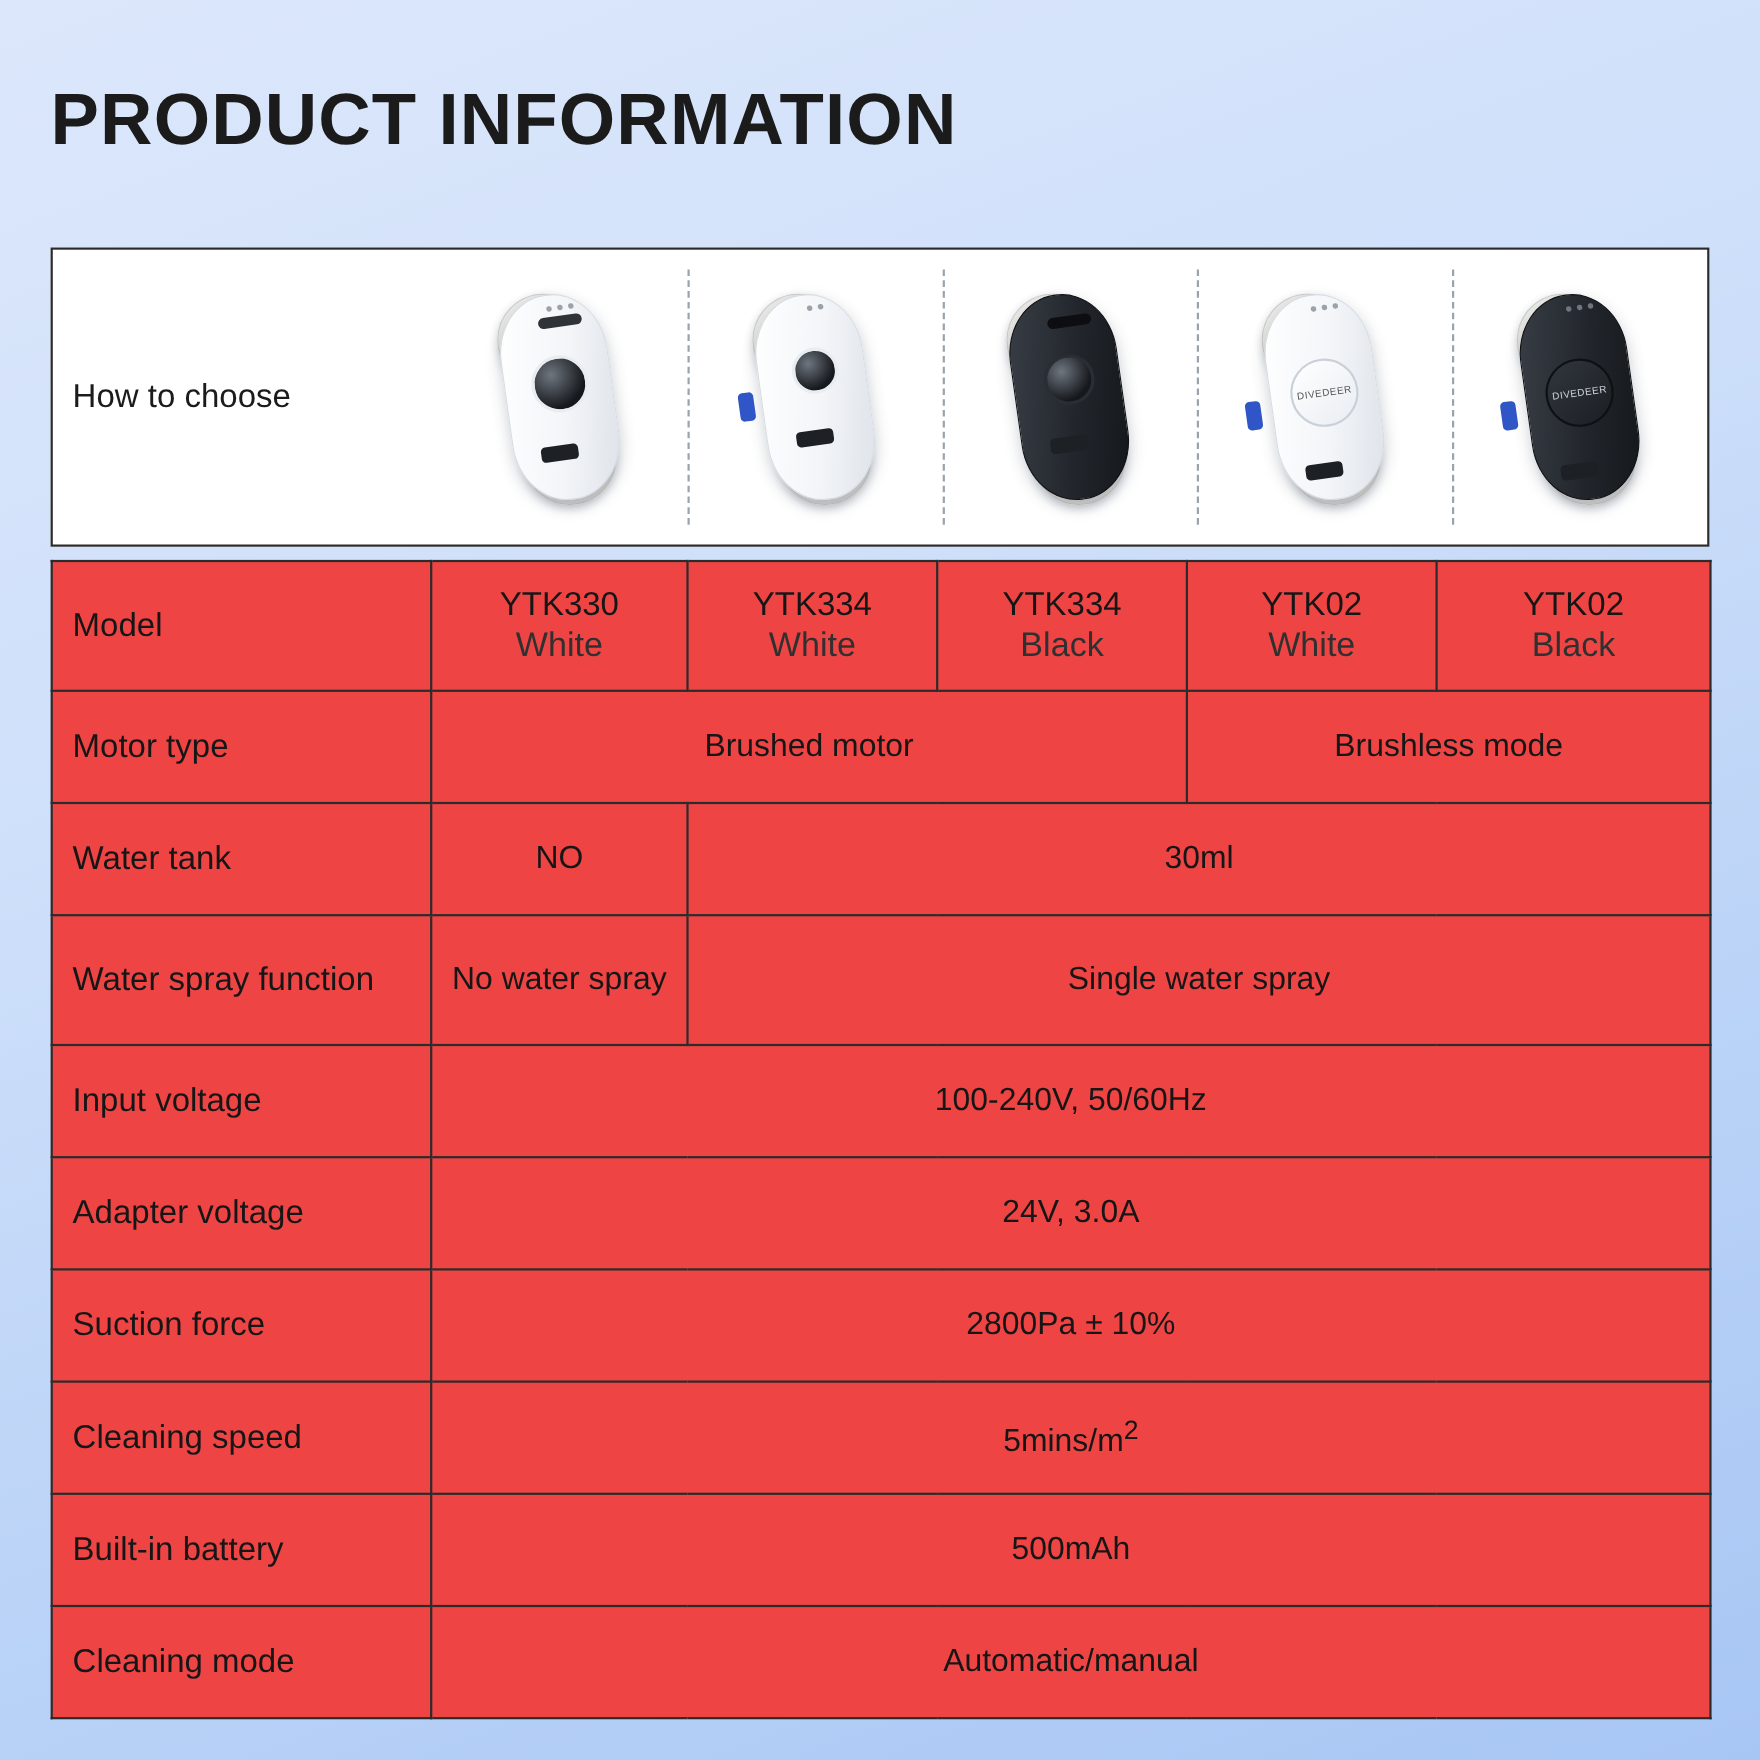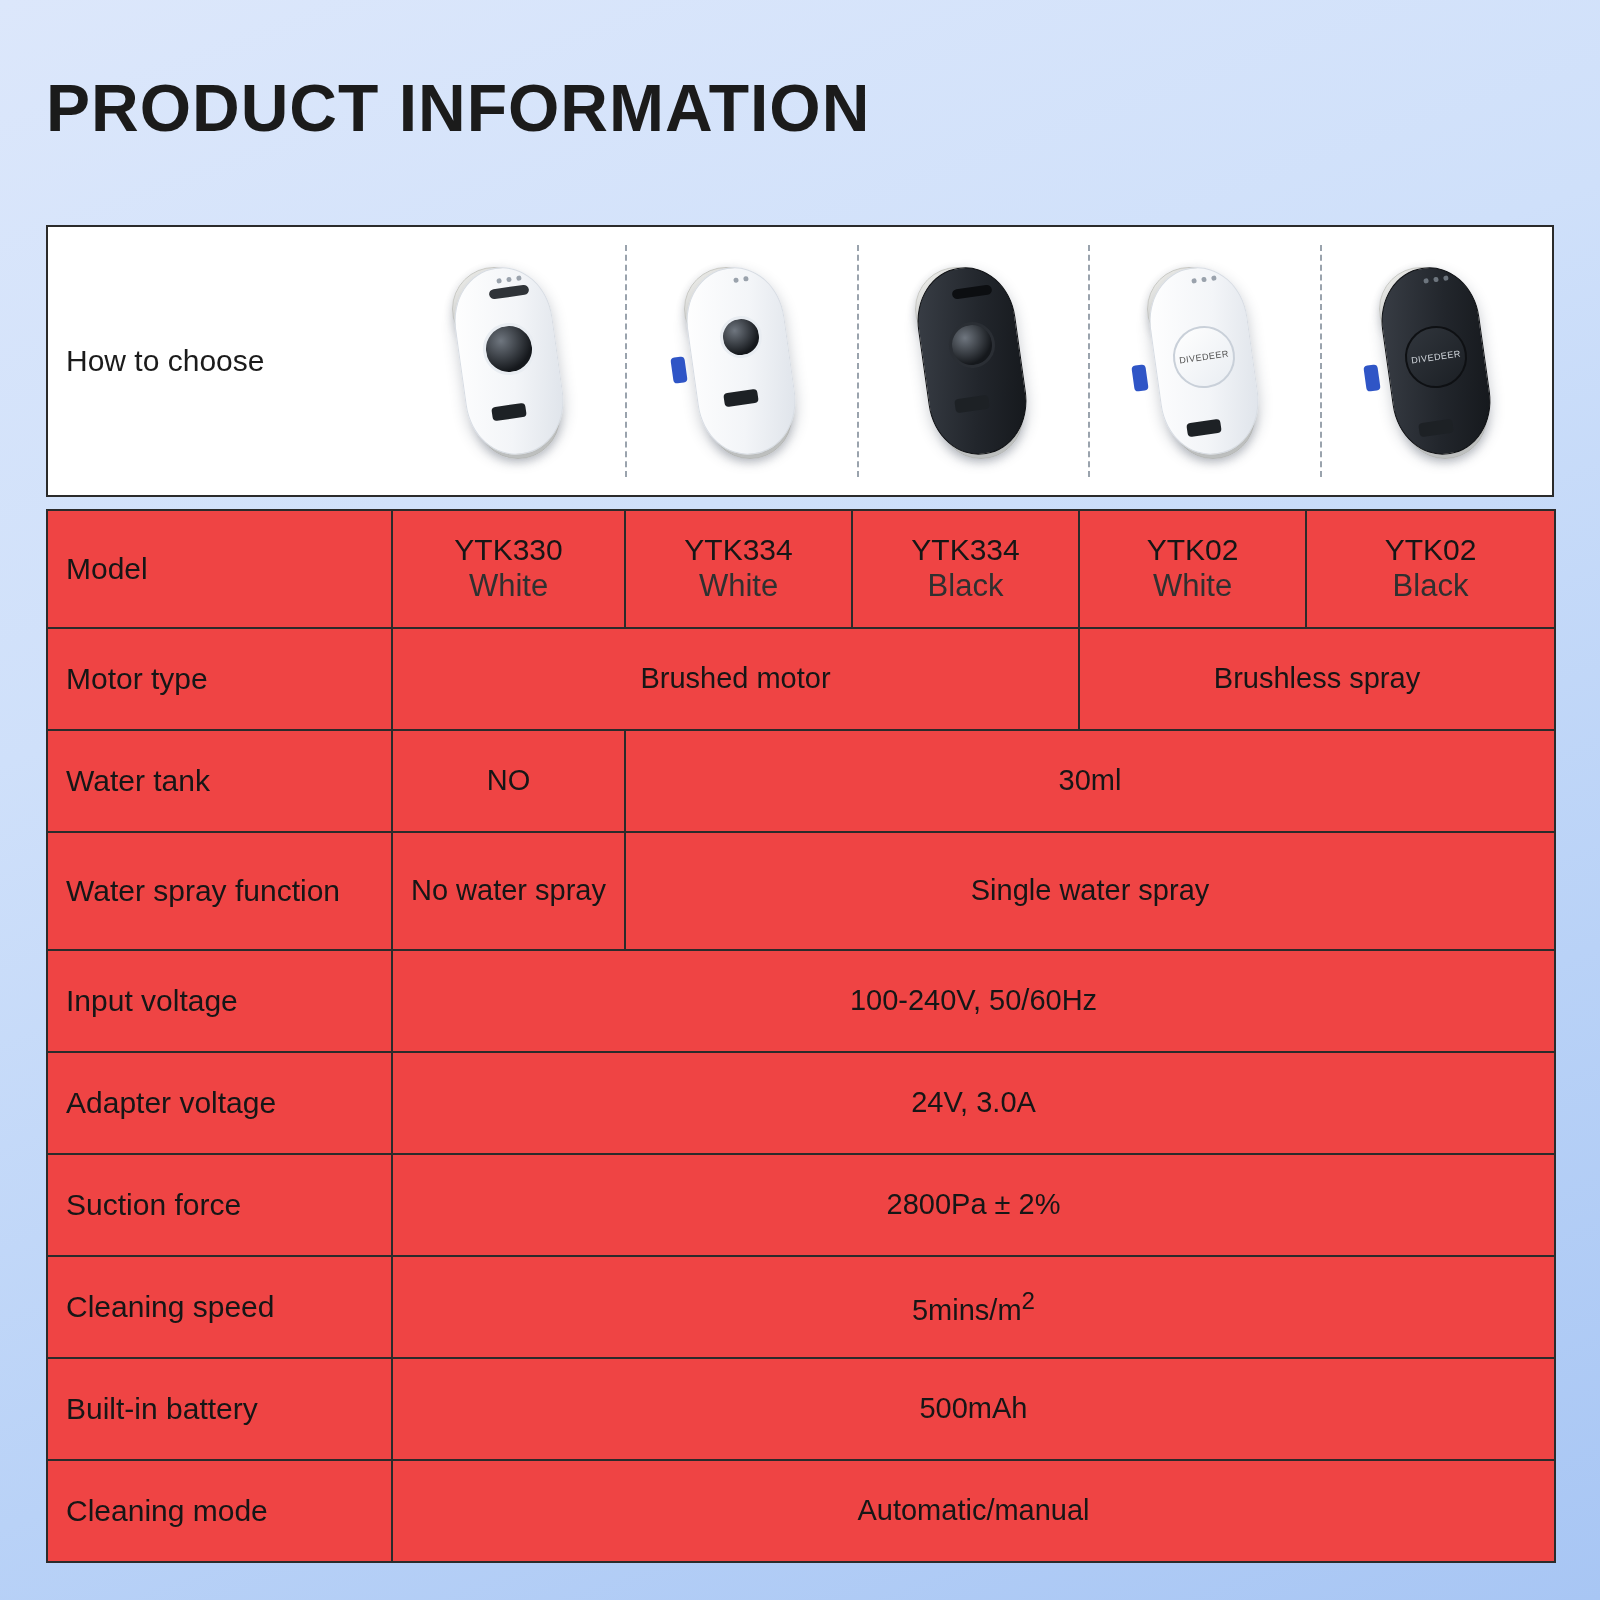--- a/index.html
+++ b/index.html
@@ -341,21 +341,21 @@
         </td>
         <td class="model-cell">
           <div class="model-name">YTK02</div>
           <div class="model-color">Black</div>
         </td>
       </tr>
 
       <tr>
         <td class="rowlabel">Motor type</td>
         <td colspan="3" class="h-med">Brushed motor</td>
-        <td colspan="2" class="h-med">Brushless spray</td>
+        <td colspan="2" class="h-med">Brushless mode</td>
       </tr>
 
       <tr>
         <td class="rowlabel">Water tank</td>
         <td class="h-med">NO</td>
         <td colspan="4" class="h-med">30ml</td>
       </tr>
 
       <tr>
         <td class="rowlabel">Water spray function</td>
@@ -369,21 +369,21 @@
       </tr>
 
       <tr>
         <td class="rowlabel">Adapter voltage</td>
         <td colspan="5" class="h-med">24V, 3.0A</td>
       </tr>
 
 
       <tr>
         <td class="rowlabel">Suction force</td>
-        <td colspan="5" class="h-med">2800Pa ± 2%</td>
+        <td colspan="5" class="h-med">2800Pa ± 10%</td>
       </tr>
 
       <tr>
         <td class="rowlabel">Cleaning speed</td>
         <td colspan="5" class="h-med">
           <span>5mins/m</span><sup>2</sup>
         </td>
       </tr>
 
       <tr>

